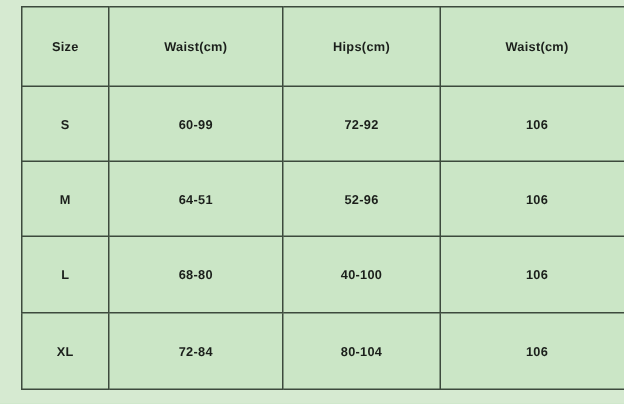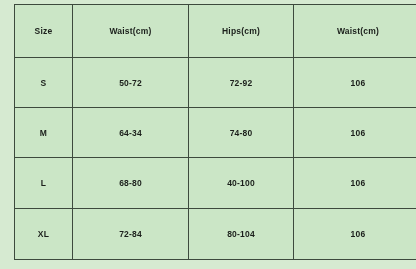--- a/index.html
+++ b/index.html
@@ -67,28 +67,28 @@
       <tr class="chart-head-row">
         <th>Size</th>
         <th>Waist(cm)</th>
         <th>Hips(cm)</th>
         <th>Waist(cm)</th>
       </tr>
     </thead>
     <tbody>
       <tr class="chart-row">
         <td>S</td>
-        <td>50-72</td>
+        <td>60-99</td>
         <td>72-92</td>
         <td>106</td>
       </tr>
       <tr class="chart-row">
         <td>M</td>
-        <td>64-34</td>
-        <td>74-80</td>
+        <td>64-51</td>
+        <td>52-96</td>
         <td>106</td>
       </tr>
       <tr class="chart-row">
         <td>L</td>
         <td>68-80</td>
         <td>40-100</td>
         <td>106</td>
       </tr>
       <tr class="chart-row-last">
         <td>XL</td>

